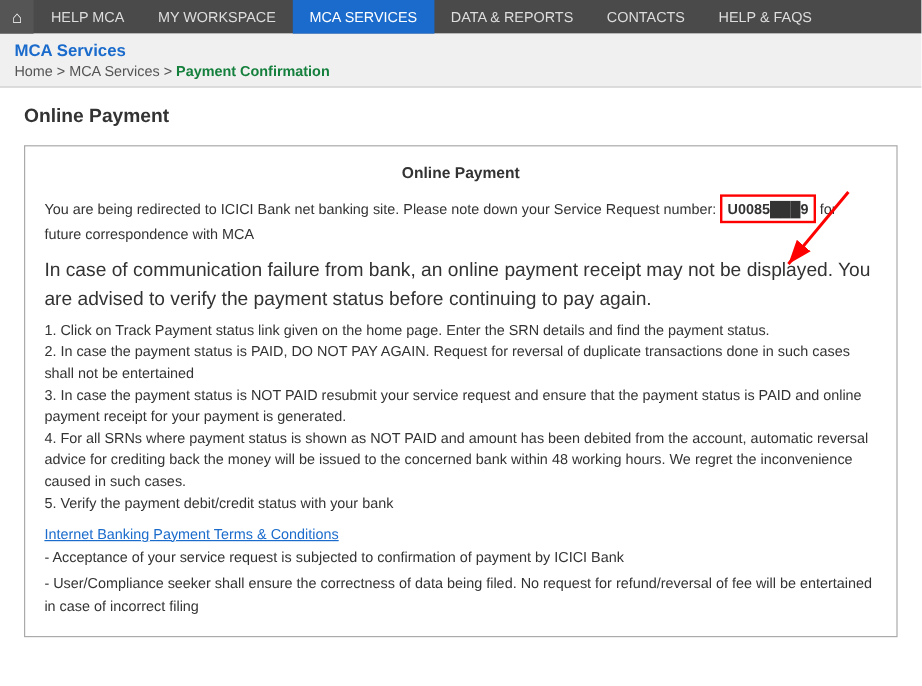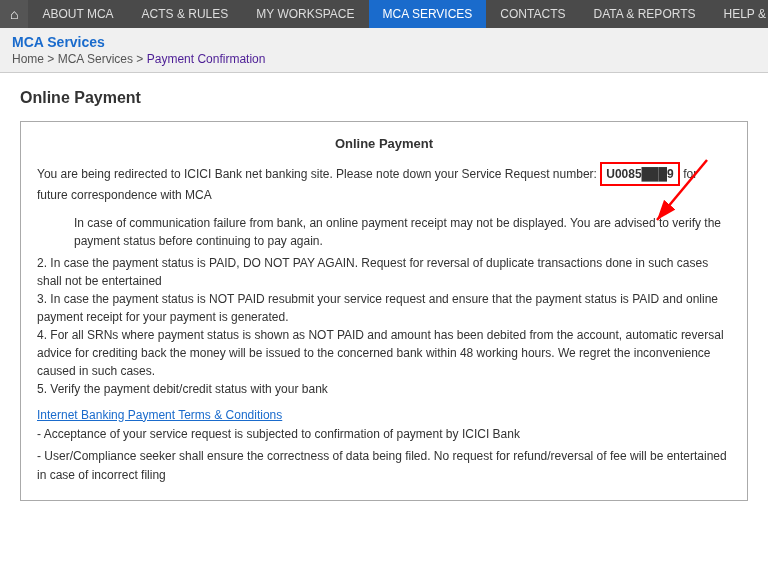--- a/index.html
+++ b/index.html
@@ -45,22 +45,22 @@
       color: #1a6bcc;
       font-size: 14px;
       font-weight: bold;
       margin-bottom: 2px;
     }
     .breadcrumb-area .breadcrumb {
       font-size: 12px;
       color: #555;
     }
     .breadcrumb-area .breadcrumb span.active {
-      font-weight: normal;
-      color: #4c1d95;
+      font-weight: bold;
+      color: #15803d;
     }
 
     
     .main-content {
       padding: 16px 20px;
     }
     .page-heading {
       font-size: 16px;
       font-weight: bold;
       margin-bottom: 14px;
@@ -107,24 +107,23 @@
     .important-section {
       margin-bottom: 8px;
     }
     .important-title {
       font-weight: bold;
       text-align: center;
       margin-bottom: 6px;
       font-size: 12px;
     }
     .important-text {
-      font-size: 12px;
+      font-size: 16px;
       line-height: 1.5;
       margin-bottom: 4px;
-      margin-left: 37px;
     }
     .note-list {
       font-size: 12px;
       line-height: 1.5;
       margin-bottom: 4px;
     }
     .small-note {
       font-size: 11px;
       color: #333;
       font-style: italic;
@@ -143,26 +142,25 @@
       margin-bottom: 3px;
     }
   </style>
 </head>
 <body>
 
 <div class="top-nav">
   <div class="home-btn">
     <span>⌂</span>
   </div>
-  <div class="nav-item">ABOUT MCA</div>
-  <div class="nav-item">ACTS &amp; RULES</div>
+  <div class="nav-item">HELP MCA</div>
   <div class="nav-item">MY WORKSPACE</div>
   <div class="nav-item active">MCA SERVICES</div>
+  <div class="nav-item">DATA &amp; REPORTS</div>
   <div class="nav-item">CONTACTS</div>
-  <div class="nav-item">DATA &amp; REPORTS</div>
   <div class="nav-item">HELP &amp; FAQS</div>
 </div>
 
 <div class="breadcrumb-area">
   <div class="site-title">MCA Services</div>
   <div class="breadcrumb">
     <span>Home &gt; MCA Services &gt;</span>
     <span class="active">Payment Confirmation</span>
   </div>
 </div>
@@ -186,20 +184,21 @@
     <div class="redirect-text">
       <span>You are being redirected to ICICI Bank net banking site. Please note down your Service Request number:</span>
       <span class="srn-highlight">U0085███9</span>
       <span>for future correspondence with MCA</span>
     </div>
 
     <div class="important-section">
       <div class="important-text">In case of communication failure from bank, an online payment receipt may not be displayed. You are advised to verify the payment status before continuing to pay again.</div>
 
       <div class="note-list">
+        <div>1. Click on Track Payment status link given on the home page. Enter the SRN details and find the payment status.</div>
         <div>2. In case the payment status is PAID, DO NOT PAY AGAIN. Request for reversal of duplicate transactions done in such cases shall not be entertained</div>
         <div>3. In case the payment status is NOT PAID resubmit your service request and ensure that the payment status is PAID and online payment receipt for your payment is generated.</div>
         <div>4. For all SRNs where payment status is shown as NOT PAID and amount has been debited from the account, automatic reversal advice for crediting back the money will be issued to the concerned bank within 48 working hours. We regret the inconvenience caused in such cases.</div>
         <div>5. Verify the payment debit/credit status with your bank</div>
       </div>
 
     </div>
 
     <div class="terms-section">
       <div class="link-text">Internet Banking Payment Terms &amp; Conditions</div>

